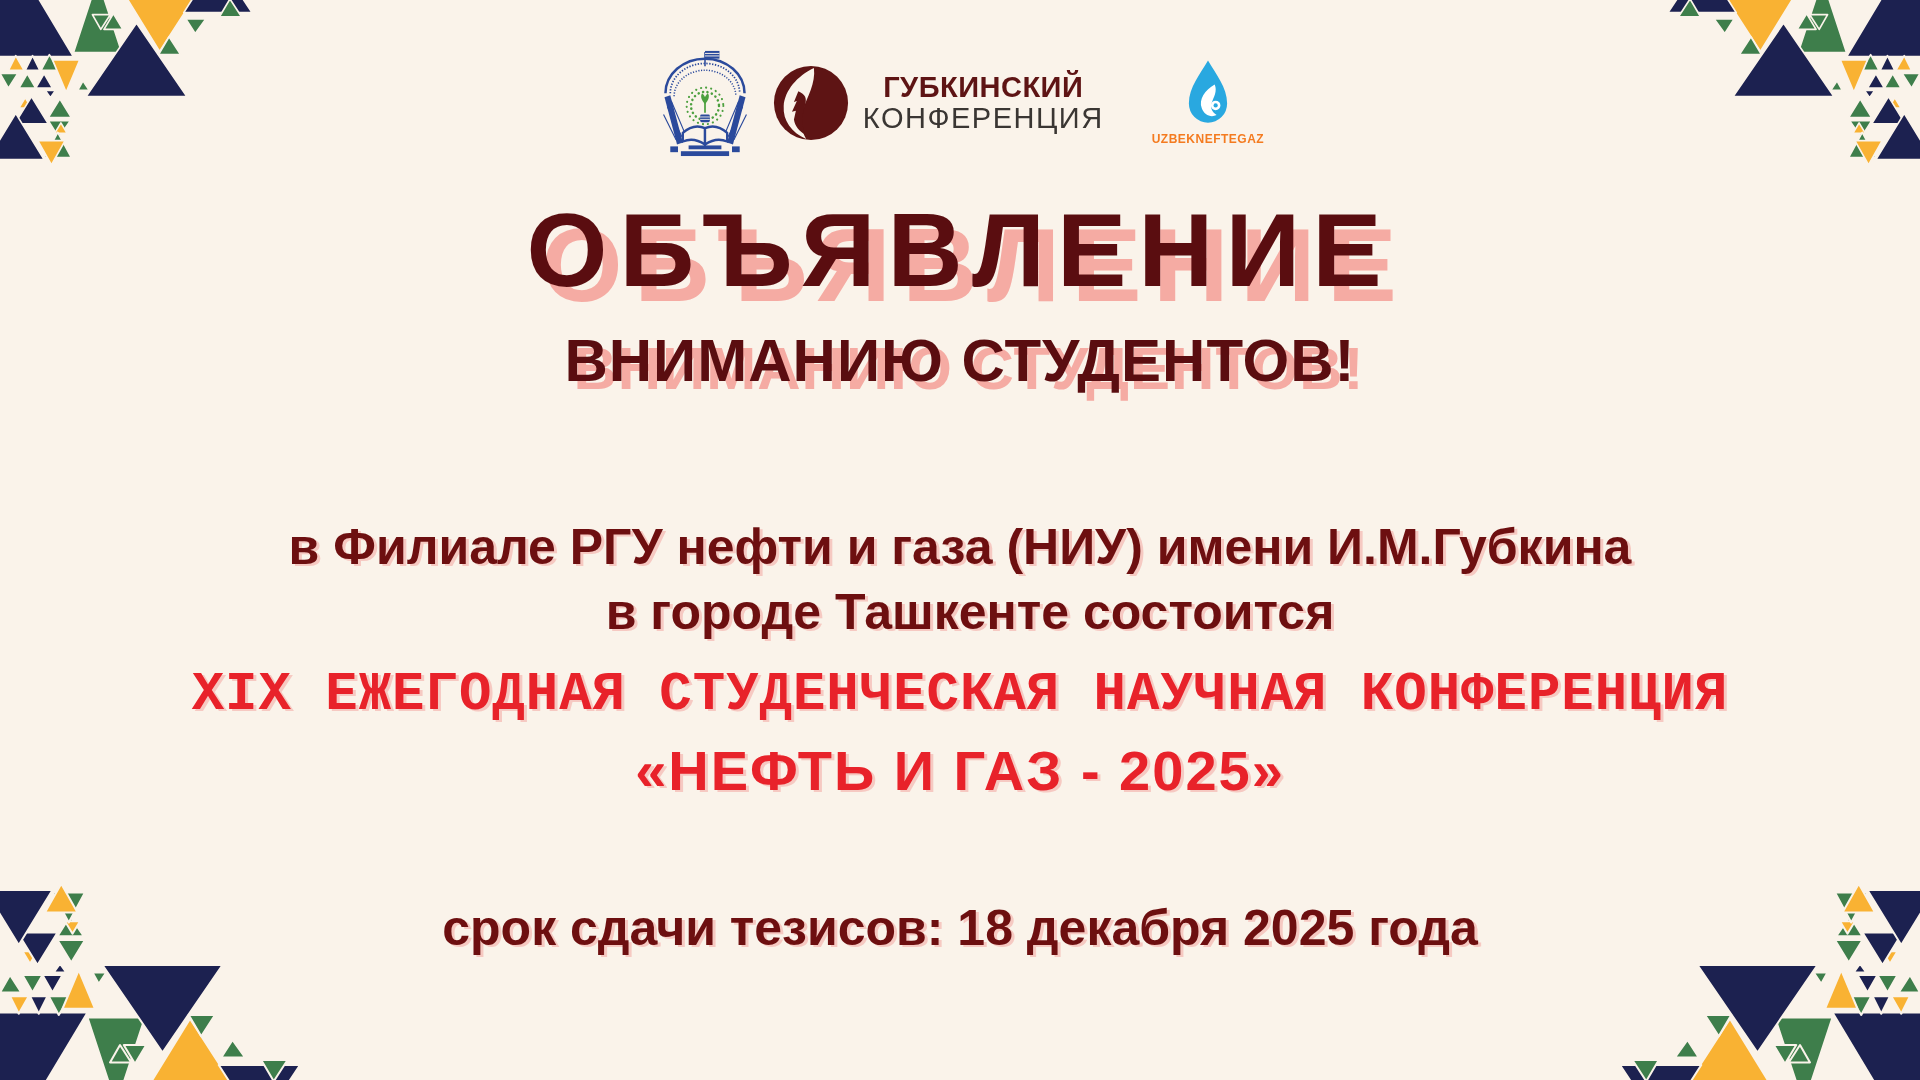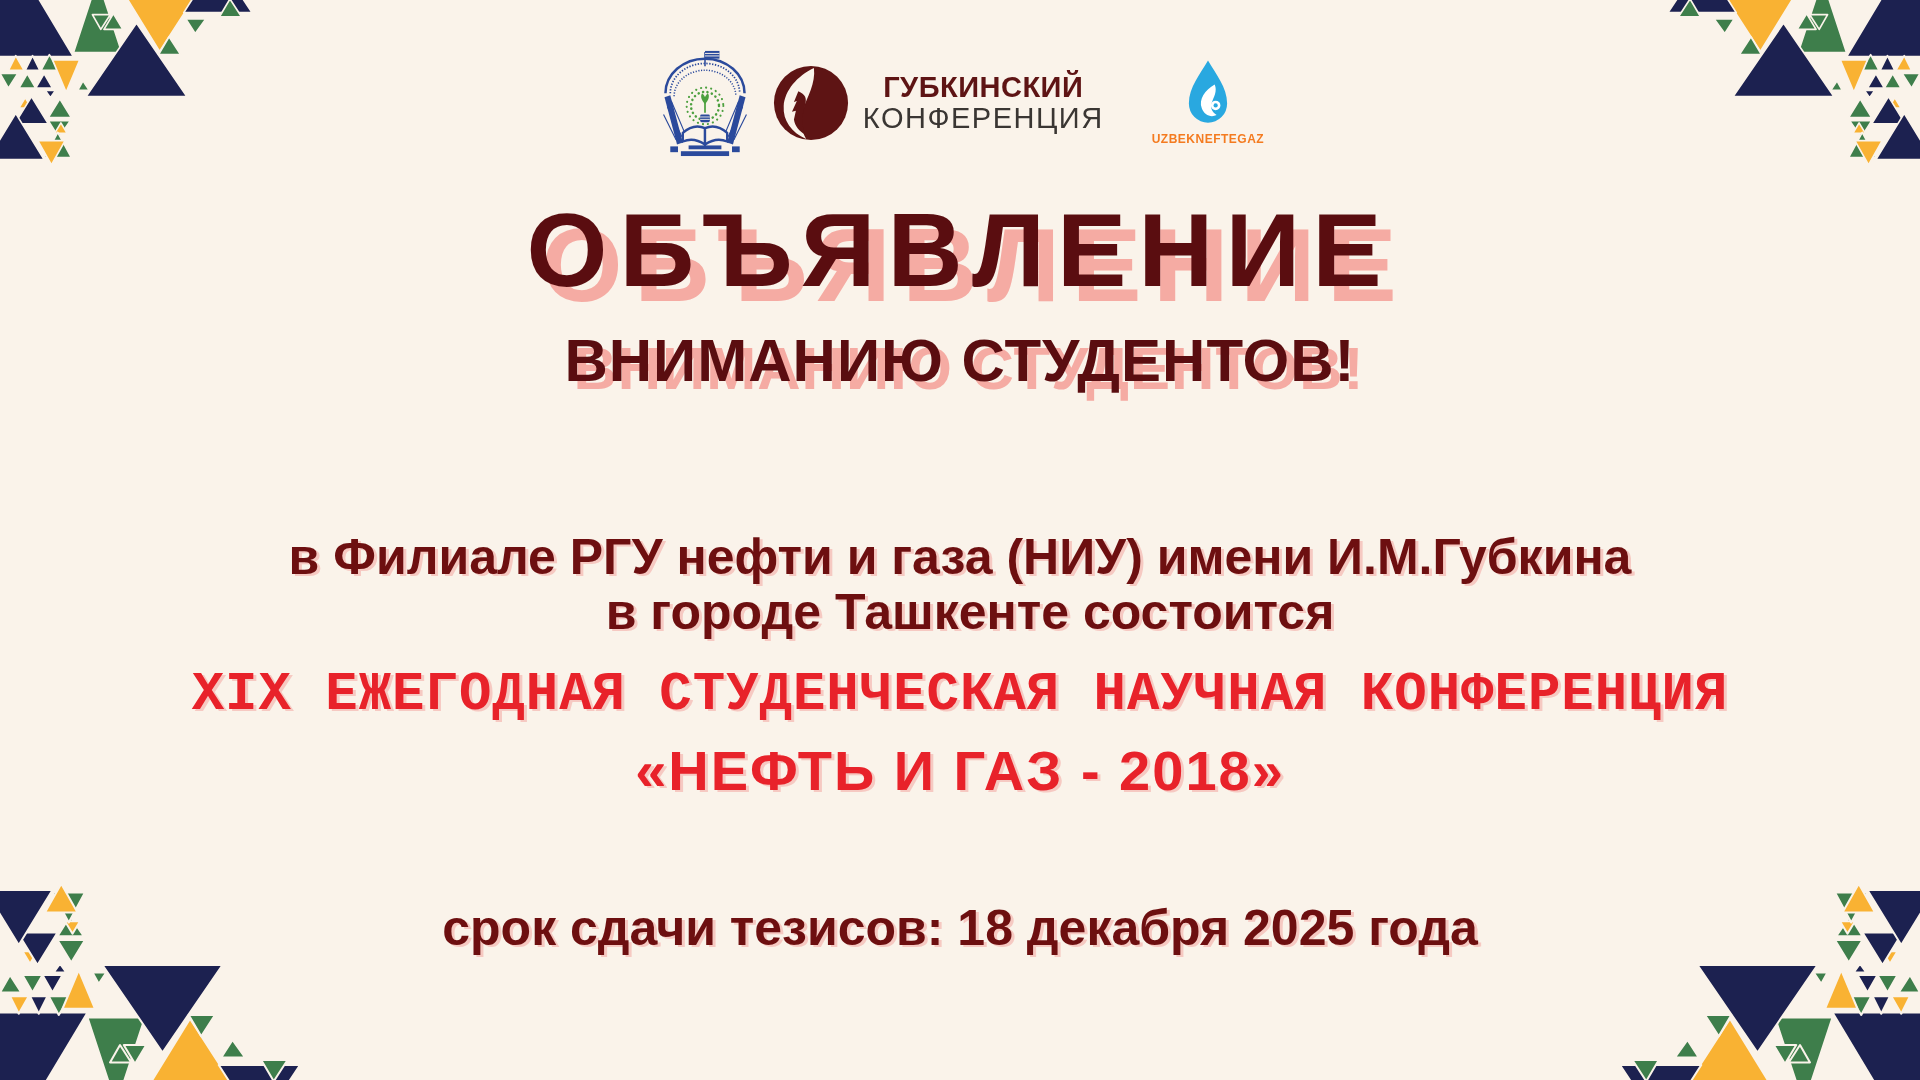--- a/index.html
+++ b/index.html
@@ -46,21 +46,21 @@
   .line{position:absolute;left:0;width:100%;text-align:center;white-space:nowrap;font-weight:bold;line-height:1;}
   .title{
     top:198px;font-size:104px;letter-spacing:12px;color:var(--title-maroon);
     text-shadow:15px 15px 0 var(--pink-shadow);
   }
   .subtitle{
     top:331px;font-size:60px;letter-spacing:1px;color:var(--title-maroon);
     text-shadow:9px 8px 0 var(--pink-shadow);
   }
   .date-line{top:444px;font-size:56px;color:var(--bright-red);text-shadow:3px 2px 0 var(--pink-faint);}
-  .venue-line1{top:522px;font-size:50px;color:var(--body-maroon);text-shadow:3px 2px 0 var(--pink-faint);margin-top:10px;}
+  .venue-line1{top:522px;font-size:50px;color:var(--body-maroon);text-shadow:3px 2px 0 var(--pink-faint);}
   .venue-line2{top:587px;font-size:50px;color:var(--body-maroon);text-shadow:3px 2px 0 var(--pink-faint);margin-left:10px;}
   .conf-line1{top:668px;font-size:54px;letter-spacing:1px;color:var(--bright-red);text-shadow:3px 2px 0 var(--pink-faint);font-family:Liberation Mono, monospace;}
   .conf-line2{top:743px;font-size:56px;letter-spacing:2px;color:var(--bright-red);text-shadow:3px 2px 0 var(--pink-faint);}
   .deadline-line{top:903px;font-size:50px;color:var(--body-maroon);text-shadow:3px 2px 0 var(--pink-faint);}
   .hidden-defs{position:absolute;width:0;height:0;overflow:hidden;}
 </style>
 </head>
 <body>
 
 <svg class="hidden-defs" aria-hidden="true">
@@ -165,16 +165,16 @@
       </svg>
       <span class="uzbek-caption">UZBEKNEFTEGAZ</span>
     </div>
   </div>
 
   <div class="line title">ОБЪЯВЛЕНИЕ</div>
   <div class="line subtitle">ВНИМАНИЮ СТУДЕНТОВ!</div>
   <div class="line venue-line1">в Филиале РГУ нефти и газа (НИУ) имени И.М.Губкина</div>
   <div class="line venue-line2">в городе Ташкенте состоится</div>
   <div class="line conf-line1">XIX ЕЖЕГОДНАЯ СТУДЕНЧЕСКАЯ НАУЧНАЯ КОНФЕРЕНЦИЯ</div>
-  <div class="line conf-line2">«НЕФТЬ И ГАЗ - 2018»</div>
+  <div class="line conf-line2">«НЕФТЬ И ГАЗ - 2025»</div>
   <div class="line deadline-line">срок сдачи тезисов: 18 декабря 2025 года</div>
 
 </div>
 
 </body></html>

